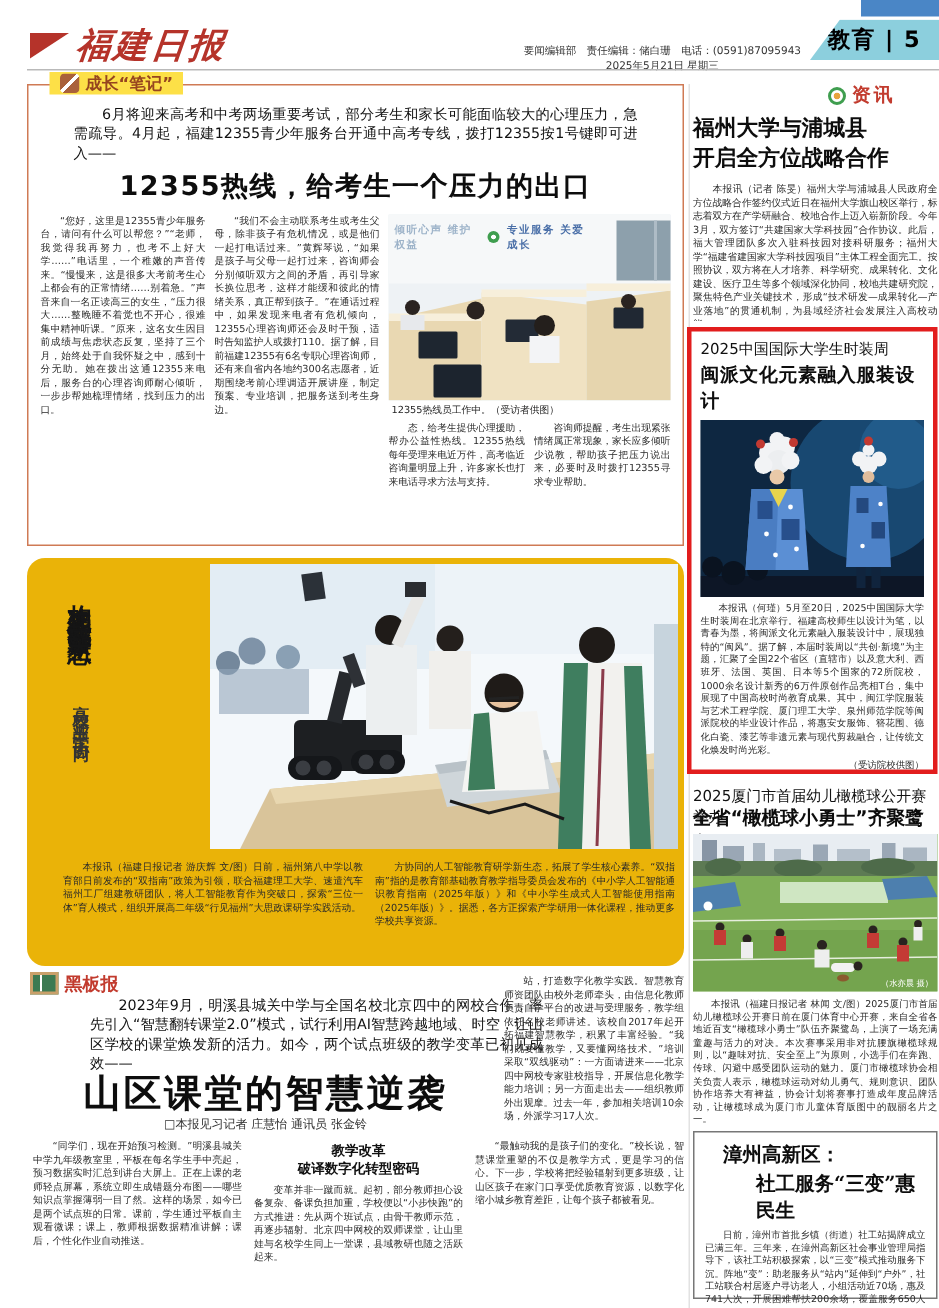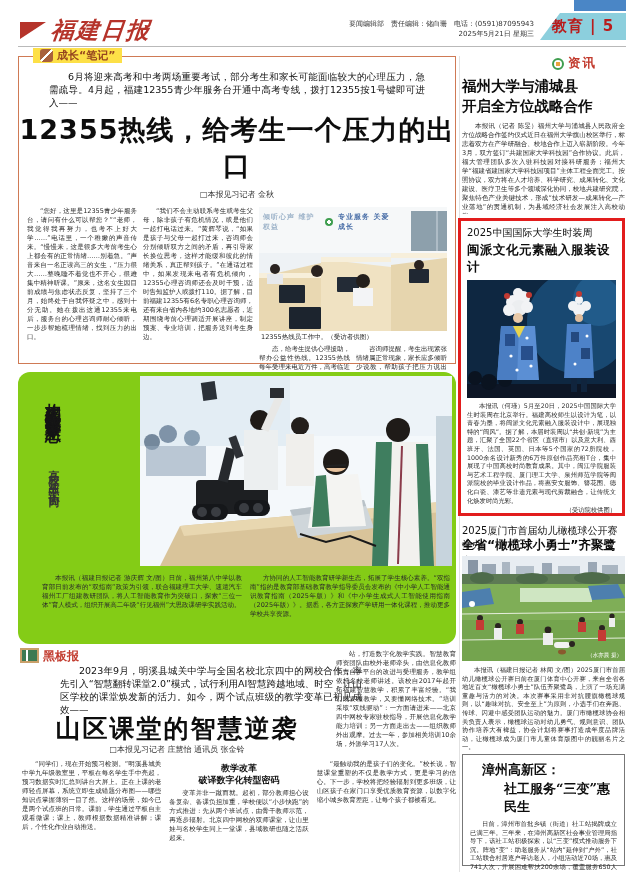--- a/index.html
+++ b/index.html
@@ -8,50 +8,50 @@
   .abs{position:absolute;}
   .tiny{font-size:6.5px;line-height:9px;text-align:justify;color:#2a2a2a;overflow:hidden;text-indent:13px;}
   .tiny2{font-size:6.3px;line-height:8.6px;text-align:justify;color:#2a2a2a;overflow:hidden;text-indent:12px;}
   .preline{white-space:pre-line;}
   
   .corner-blue{left:574px;top:0;width:52px;height:11px;background:#4a86c6;}
   .masthead{left:20px;top:15px;display:flex;align-items:center;gap:5px;}
   .masthead-mark{width:0;height:0;border-top:17px solid #b5332a;border-right:26px solid transparent;}
   .masthead-text{font-family:"DejaVu Serif","Liberation Serif",serif;font-weight:bold;font-style:italic;
        font-size:23px;color:#b5332a;letter-spacing:2px;transform:skewX(-6deg);}
-  .edition{right:92px;top:19px;text-align:right;font-size:7px;line-height:10px;color:#333;}
-  .sec-badge{right:0;top:13px;width:86px;height:27px;background:#8ccfdd;color:#b91c1c;font-weight:bold;
+  .edition{right:92px;top:29px;text-align:center;font-size:7px;line-height:10px;color:#333;}
+  .sec-badge{right:0;top:13px;width:86px;height:27px;background:#8ccfdd;color:#000000;font-weight:bold;
        font-size:15px;display:flex;align-items:center;justify-content:center;letter-spacing:1px;
        clip-path:polygon(20px 0,100% 0,100% 100%,0 100%);}
   .header-rule{left:18px;right:0;top:46px;border-top:1px solid #b9b9b9;height:0;}
   .col-rule{left:459px;top:56px;bottom:0;width:0;border-left:1px solid #e2e2e2;}
   
   .growth-box{left:18px;top:56px;width:438px;height:308px;border:1.5px solid #cf7a55;box-sizing:border-box;}
   .growth-badge{position:absolute;left:14px;top:-9px;background:#fde047;padding:0 7px;display:flex;gap:4px;
        align-items:center;font-weight:bold;font-size:11px;color:#96451f;}
   .note-icon{width:13px;height:13px;border-radius:3px;background:#a9613b;display:inline-block;
        background-image:linear-gradient(135deg,transparent 44%,#fff 44%,#fff 56%,transparent 56%);}
   .growth-intro{margin:13px 30px 0;font-size:9.5px;line-height:13px;text-align:justify;text-indent:2em;color:#111;}
-  .growth-head{text-align:center;font-size:27px;font-weight:900;letter-spacing:1px;color:#0d0d0d;margin-top:3px;
+  .growth-head{text-align:center;font-size:18px;font-weight:900;letter-spacing:1px;color:#0d0d0d;margin-top:3px;
        font-family:"DejaVu Sans","Liberation Sans",sans-serif;}
   .growth-byline{text-align:center;font-size:8px;color:#333;margin-top:5px;}
   .growth-body{margin:7px 8px 0;display:flex;gap:6px;height:186px;}
   .gcol{width:110px;flex:none;}
   .gright{flex:1;display:flex;flex-direction:column;min-width:0;}
   .gphoto{height:124px;position:relative;overflow:hidden;background:#eef2f5;}
   .wall-text{position:absolute;top:5px;left:4px;right:52px;display:flex;gap:5px;align-items:center;
        justify-content:center;font-size:7px;font-weight:bold;letter-spacing:1px;}
   .wall-faint{color:#9db3c9;}
   .wall-main{color:#4a6fa8;}
   .wall-logo{width:8px;height:8px;border-radius:50%;background:radial-gradient(#fff 28%,#3f9e4f 30%);flex:none;}
   .gcaption{font-size:6.5px;text-align:left;margin:2px 2px 3px;color:#222;}
   .gsubrow{display:flex;gap:6px;flex:1;}
   .gsubrow .tiny{flex:1;}
   
-  .ai-sec{left:18px;top:372px;width:438px;height:272px;background:#84cc16;border-radius:12px;}
+  .ai-sec{left:18px;top:372px;width:438px;height:272px;background:#eab308;border-radius:12px;}
   .ai-vert{position:absolute;left:24px;top:18px;height:240px;writing-mode:vertical-rl;}
   .ai-vh{font-family:"DejaVu Serif","Liberation Serif",serif;font-weight:bold;font-size:16px;
        letter-spacing:2px;color:#151515;}
   .ai-vs{font-family:"DejaVu Serif","Liberation Serif",serif;font-weight:bold;font-size:11px;
        letter-spacing:4px;color:#333;margin-top:40px;}
   .ai-photo{position:absolute;left:122px;top:4px;width:312px;height:190px;overflow:hidden;background:#f4f8fb;}
   .ai-cols{position:absolute;left:24px;top:202px;width:408px;height:64px;display:flex;gap:8px;}
   .ai-cols .tiny{flex:1;}
   
   .bb-sec{left:18px;top:650px;width:438px;height:222px;}
@@ -114,21 +114,20 @@
 <div class="abs header-rule"></div>
 <div class="abs col-rule"></div>
 
 <div class="abs growth-box">
   <div class="growth-badge">
     <span class="note-icon"></span>
     <span>成长“笔记”</span>
   </div>
   <div class="growth-intro">6月将迎来高考和中考两场重要考试，部分考生和家长可能面临较大的心理压力，急需疏导。4月起，福建12355青少年服务台开通中高考专线，拨打12355按1号键即可进入——</div>
   <div class="growth-head">12355热线，给考生一个压力的出口</div>
-  <div class="growth-byline">□本报见习记者 金秋</div>
   <div class="growth-body">
     <div class="gcol tiny">“您好，这里是12355青少年服务台，请问有什么可以帮您？”“老师，我觉得我再努力，也考不上好大学……”电话里，一个稚嫩的声音传来。“慢慢来，这是很多大考前考生心上都会有的正常情绪……别着急。”声音来自一名正读高三的女生，“压力很大……整晚睡不着觉也不开心，很难集中精神听课。”原来，这名女生因目前成绩与焦虑状态反复，坚持了三个月，始终处于自我怀疑之中，感到十分无助。她在拨出这通12355来电后，服务台的心理咨询师耐心倾听，一步步帮她梳理情绪，找到压力的出口。</div>
     <div class="gcol tiny">“我们不会主动联系考生或考生父母，除非孩子有危机情况，或是他们一起打电话过来。”黄辉琴说，“如果是孩子与父母一起打过来，咨询师会分别倾听双方之间的矛盾，再引导家长换位思考，这样才能缓和彼此的情绪关系，真正帮到孩子。”在通话过程中，如果发现来电者有危机倾向，12355心理咨询师还会及时干预，适时告知监护人或拨打110。据了解，目前福建12355有6名专职心理咨询师，还有来自省内各地约300名志愿者，近期围绕考前心理调适开展讲座，制定预案、专业培训，把服务送到考生身边。</div>
     <div class="gright">
       <div class="gphoto">
         <svg width="208" height="124" viewBox="0 0 208 124">
           <rect x="0" y="0" width="208" height="124" fill="#eef2f5"></rect>
           <rect x="0" y="0" width="208" height="46" fill="#f6f8f9"></rect>
           <rect x="152" y="4" width="52" height="40" fill="#8da0ac"></rect>
           <line x1="178" y1="4" x2="178" y2="44" stroke="#aebcc6" stroke-width="2"></line>

